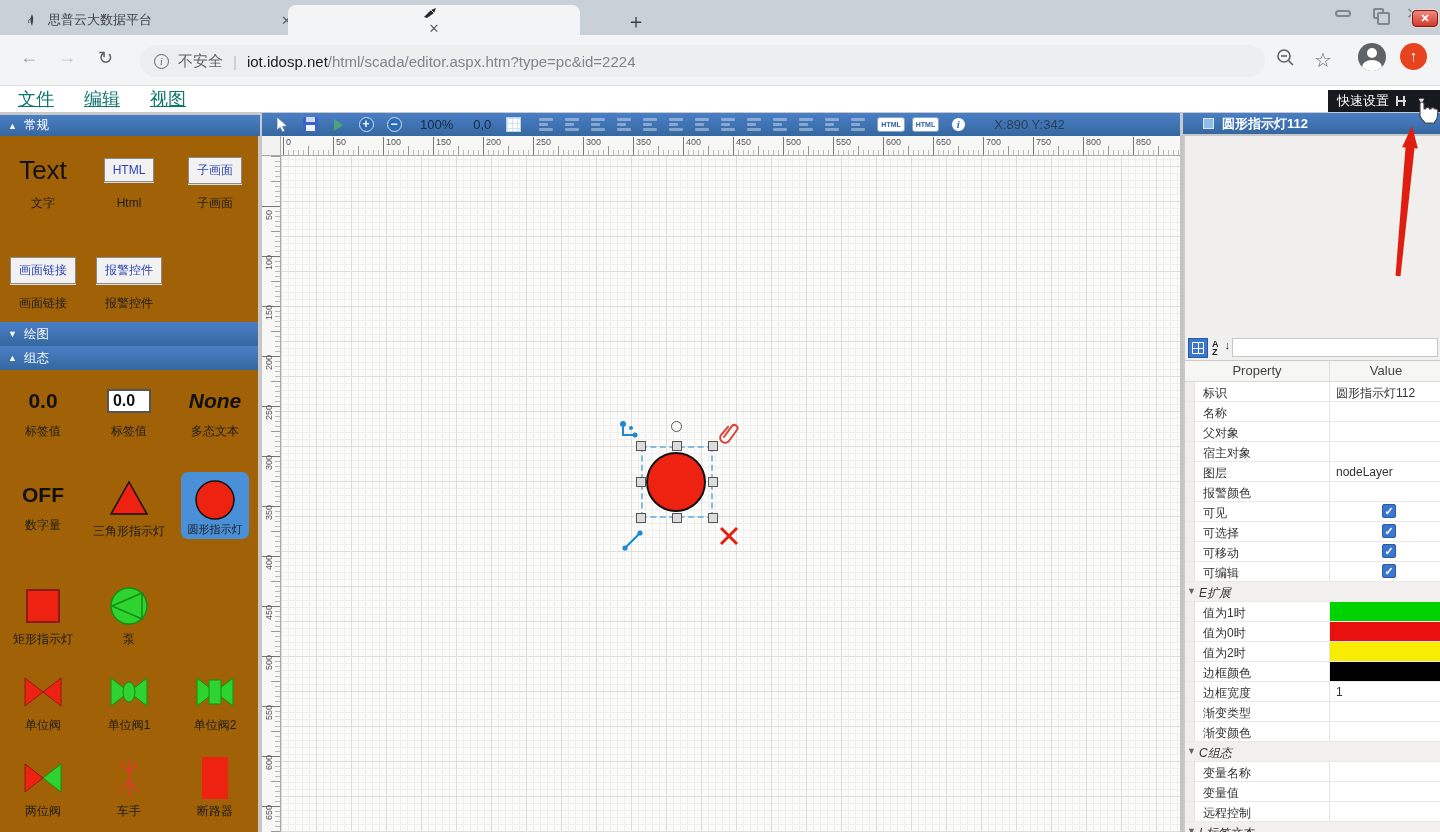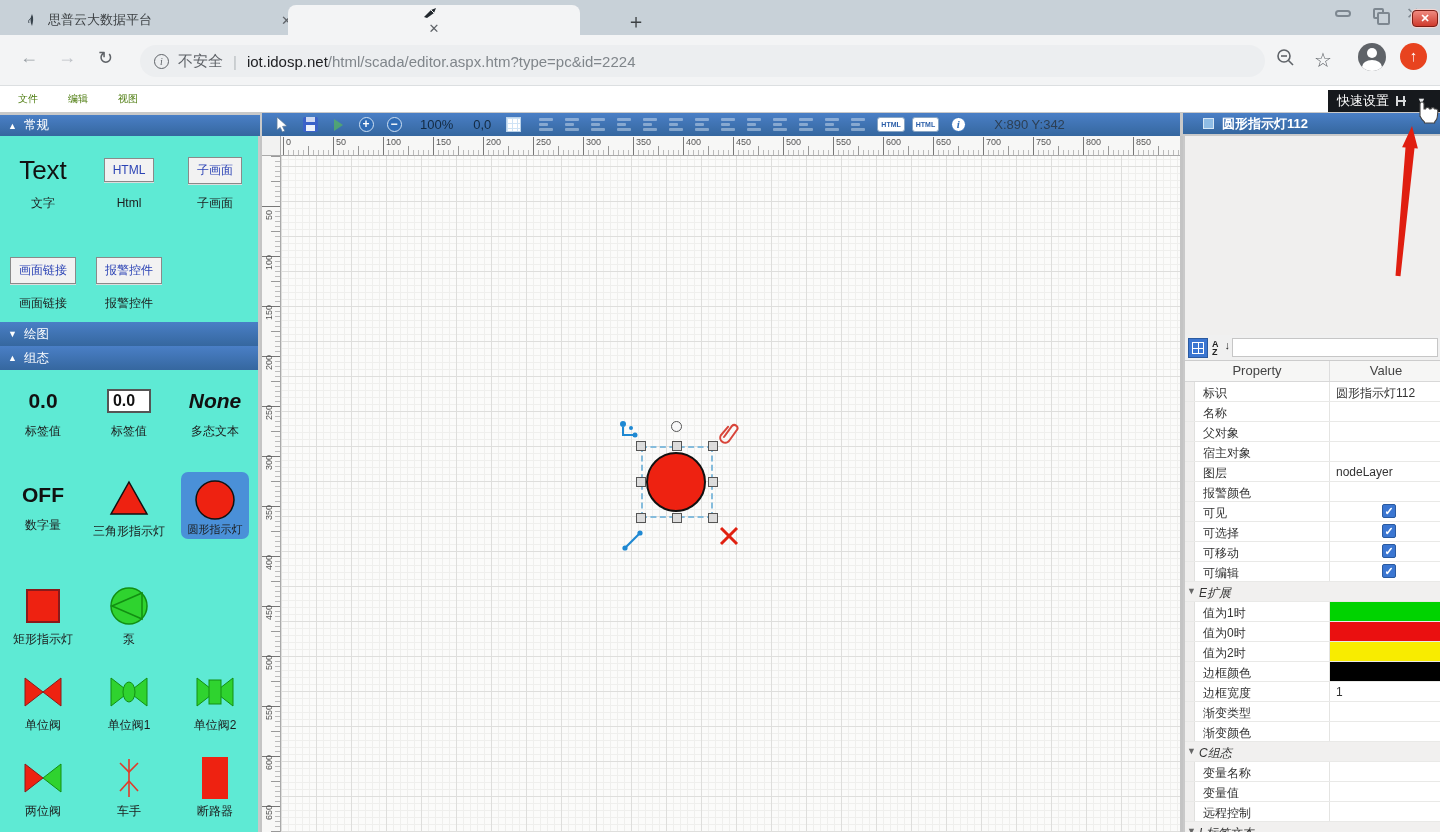--- a/index.html
+++ b/index.html
@@ -28,21 +28,21 @@
   .url-host { color:#202124; }
   .url-path { color:#80868b; }
   .bar-ic { position:absolute; top:13px; font-size:18px; color:#5f6368; }
   #avatar-ic { position:absolute; left:1358px; top:8px; width:28px; height:28px; border-radius:50%; background:#5f6368; overflow:hidden; }
   #avatar-ic:before { content:""; position:absolute; left:9px; top:5px; width:10px; height:10px; border-radius:50%; background:#fff; }
   #avatar-ic:after { content:""; position:absolute; left:4px; top:17px; width:20px; height:14px; border-radius:50%; background:#fff; }
   #update-ic { position:absolute; left:1400px; top:8px; width:27px; height:27px; border-radius:50%; background:#e8431f; color:#fff; text-align:center; line-height:26px; font-size:15px; font-weight:bold; }
 
   
   #menurow { position:absolute; left:0; top:86px; width:1440px; height:26px; background:#fff; display:flex; align-items:center; }
-  .menu-item { font-size:10px; color:#4d7c0f; margin-left:30px; }
+  .menu-item { font-size:18px; color:#0f766e; margin-left:30px;text-decoration:underline; }
   .menu-item:first-child { margin-left:18px; }
   #quickbar { position:absolute; right:0; top:90px; width:112px; height:22px; background:#16191d; color:#fff; display:flex; align-items:center; font-size:13px; padding-left:9px; gap:7px; }
   #dock-icon { width:12px; height:10px; position:relative; }
   #dock-icon:before { content:""; position:absolute; left:0; top:0; width:3px; height:10px; border-left:2px solid #d6d8da; border-right:0; }
   #dock-icon:after { content:""; position:absolute; right:3px; top:0; width:3px; height:10px; border-right:2px solid #d6d8da; }
   #dock-mid { position:absolute; left:2px; top:4px; width:8px; height:2px; background:#d6d8da; }
   #quick-caret { font-size:9px; color:#e6e8ea; margin-left:2px; }
 
   
   #band { position:absolute; left:0; top:112px; width:1440px; height:24px; background:#c9c9c9; }
@@ -66,21 +66,21 @@
   .ficon { width:16px; height:13px; opacity:.42; position:relative; margin-right:10px; flex:0 0 16px; }
   .ficon i { position:absolute; left:0; background:#eaf2fa; height:3px; border-radius:1px; }
   .ficon i:nth-child(1){ top:0; width:14px; }
   .ficon i:nth-child(2){ top:5px; width:9px; }
   .ficon i:nth-child(3){ top:10px; width:14px; }
   .html-badge { background:#fff; border:1px solid #8aa6c4; border-radius:3px; color:#2b5ea8; font-size:7px; font-weight:bold; padding:3px 3px; margin-right:7px; letter-spacing:0; }
   .info-circ { width:15px; height:15px; border-radius:50%; background:#fff; border:1.5px solid #2f6cb6; color:#2f6cb6; font-size:11px; font-weight:bold; font-style:italic; text-align:center; line-height:12px; font-family:"Liberation Serif",serif; }
   .cursor-arrow { display:block; }
 
   
-  #palette { position:absolute; left:0; top:136px; width:260px; height:696px; background:#5eead4; border-right:2px solid #c9c9c9; overflow:hidden; }
+  #palette { position:absolute; left:0; top:136px; width:260px; height:696px; background:#a16207; border-right:2px solid #c9c9c9; overflow:hidden; }
   .sec-head { height:24px; display:flex; align-items:center; gap:7px; padding-left:8px; font-size:12.5px; }
   .sec-body { display:grid; grid-template-columns:repeat(3,86px); justify-content:start; padding-top:8px; }
   .pal-cell { display:flex; flex-direction:column; align-items:center; justify-content:flex-start; }
   .pal-prev { display:flex; align-items:center; justify-content:center; }
   .pal-label { font-size:12px; color:#1c1c1c; text-align:center; line-height:1.2; padding:0 3px; }
   .prev-text { font-size:26px; color:#111; }
   .prev-bold { font-size:21px; font-weight:bold; color:#111; }
   .prev-boxed { font-size:16px; font-weight:bold; color:#111; border:2px solid #555; padding:1px 14px 1px 4px; background:#fff; }
   .prev-btn { font-size:12px; color:#2b43b5; background:#f2f2f2; border:1px solid #8a8a8a; padding:4px 8px; box-shadow:0 1px 0 #ddd; white-space:nowrap; }
   .sel-tile { background:#4a90d8; border-radius:7px; width:68px; padding:5px 2px 3px; display:flex; flex-direction:column; align-items:center; }

